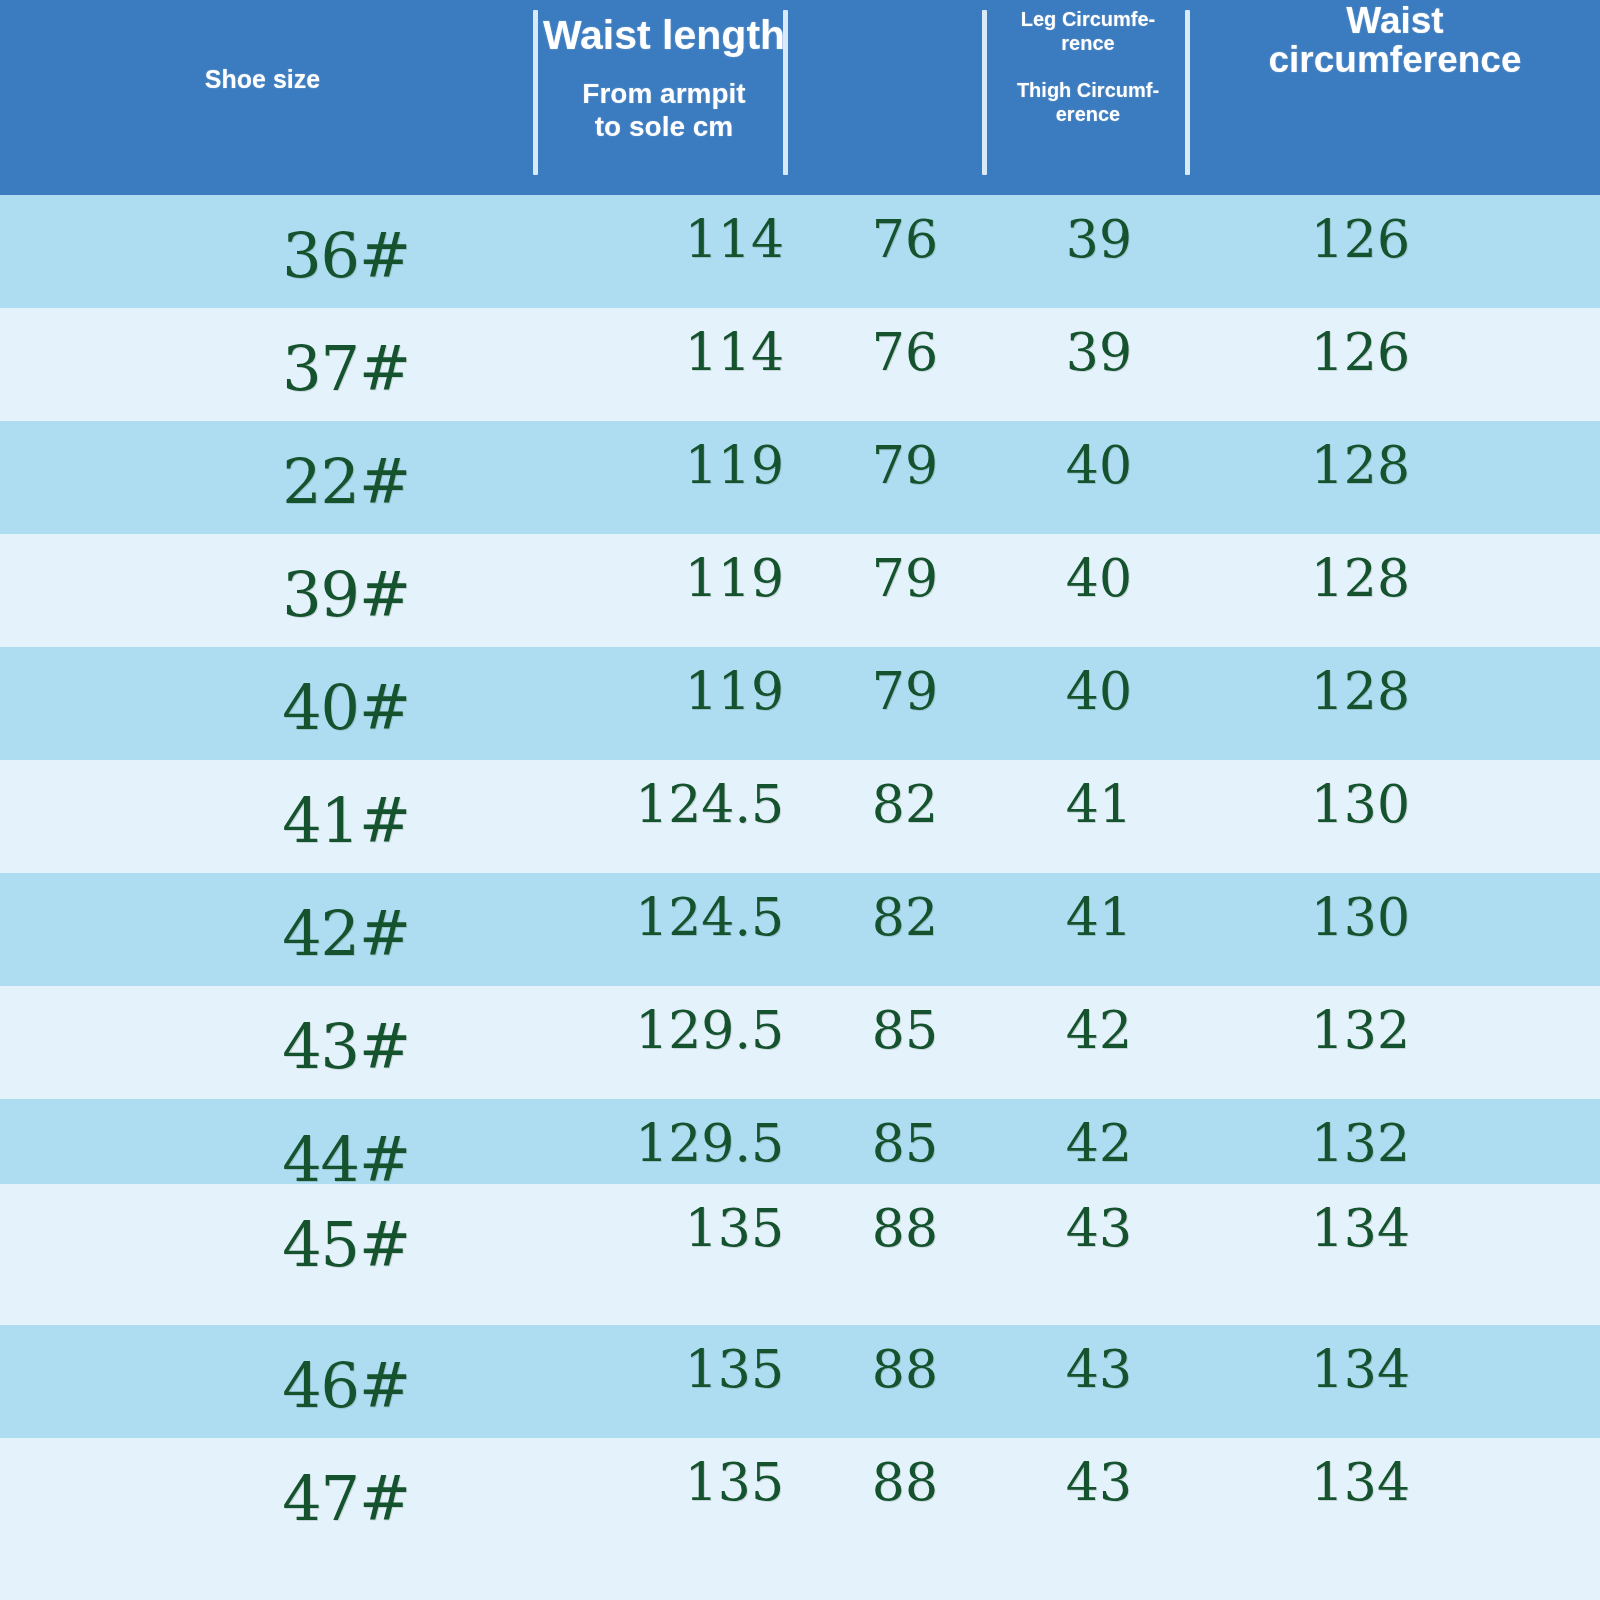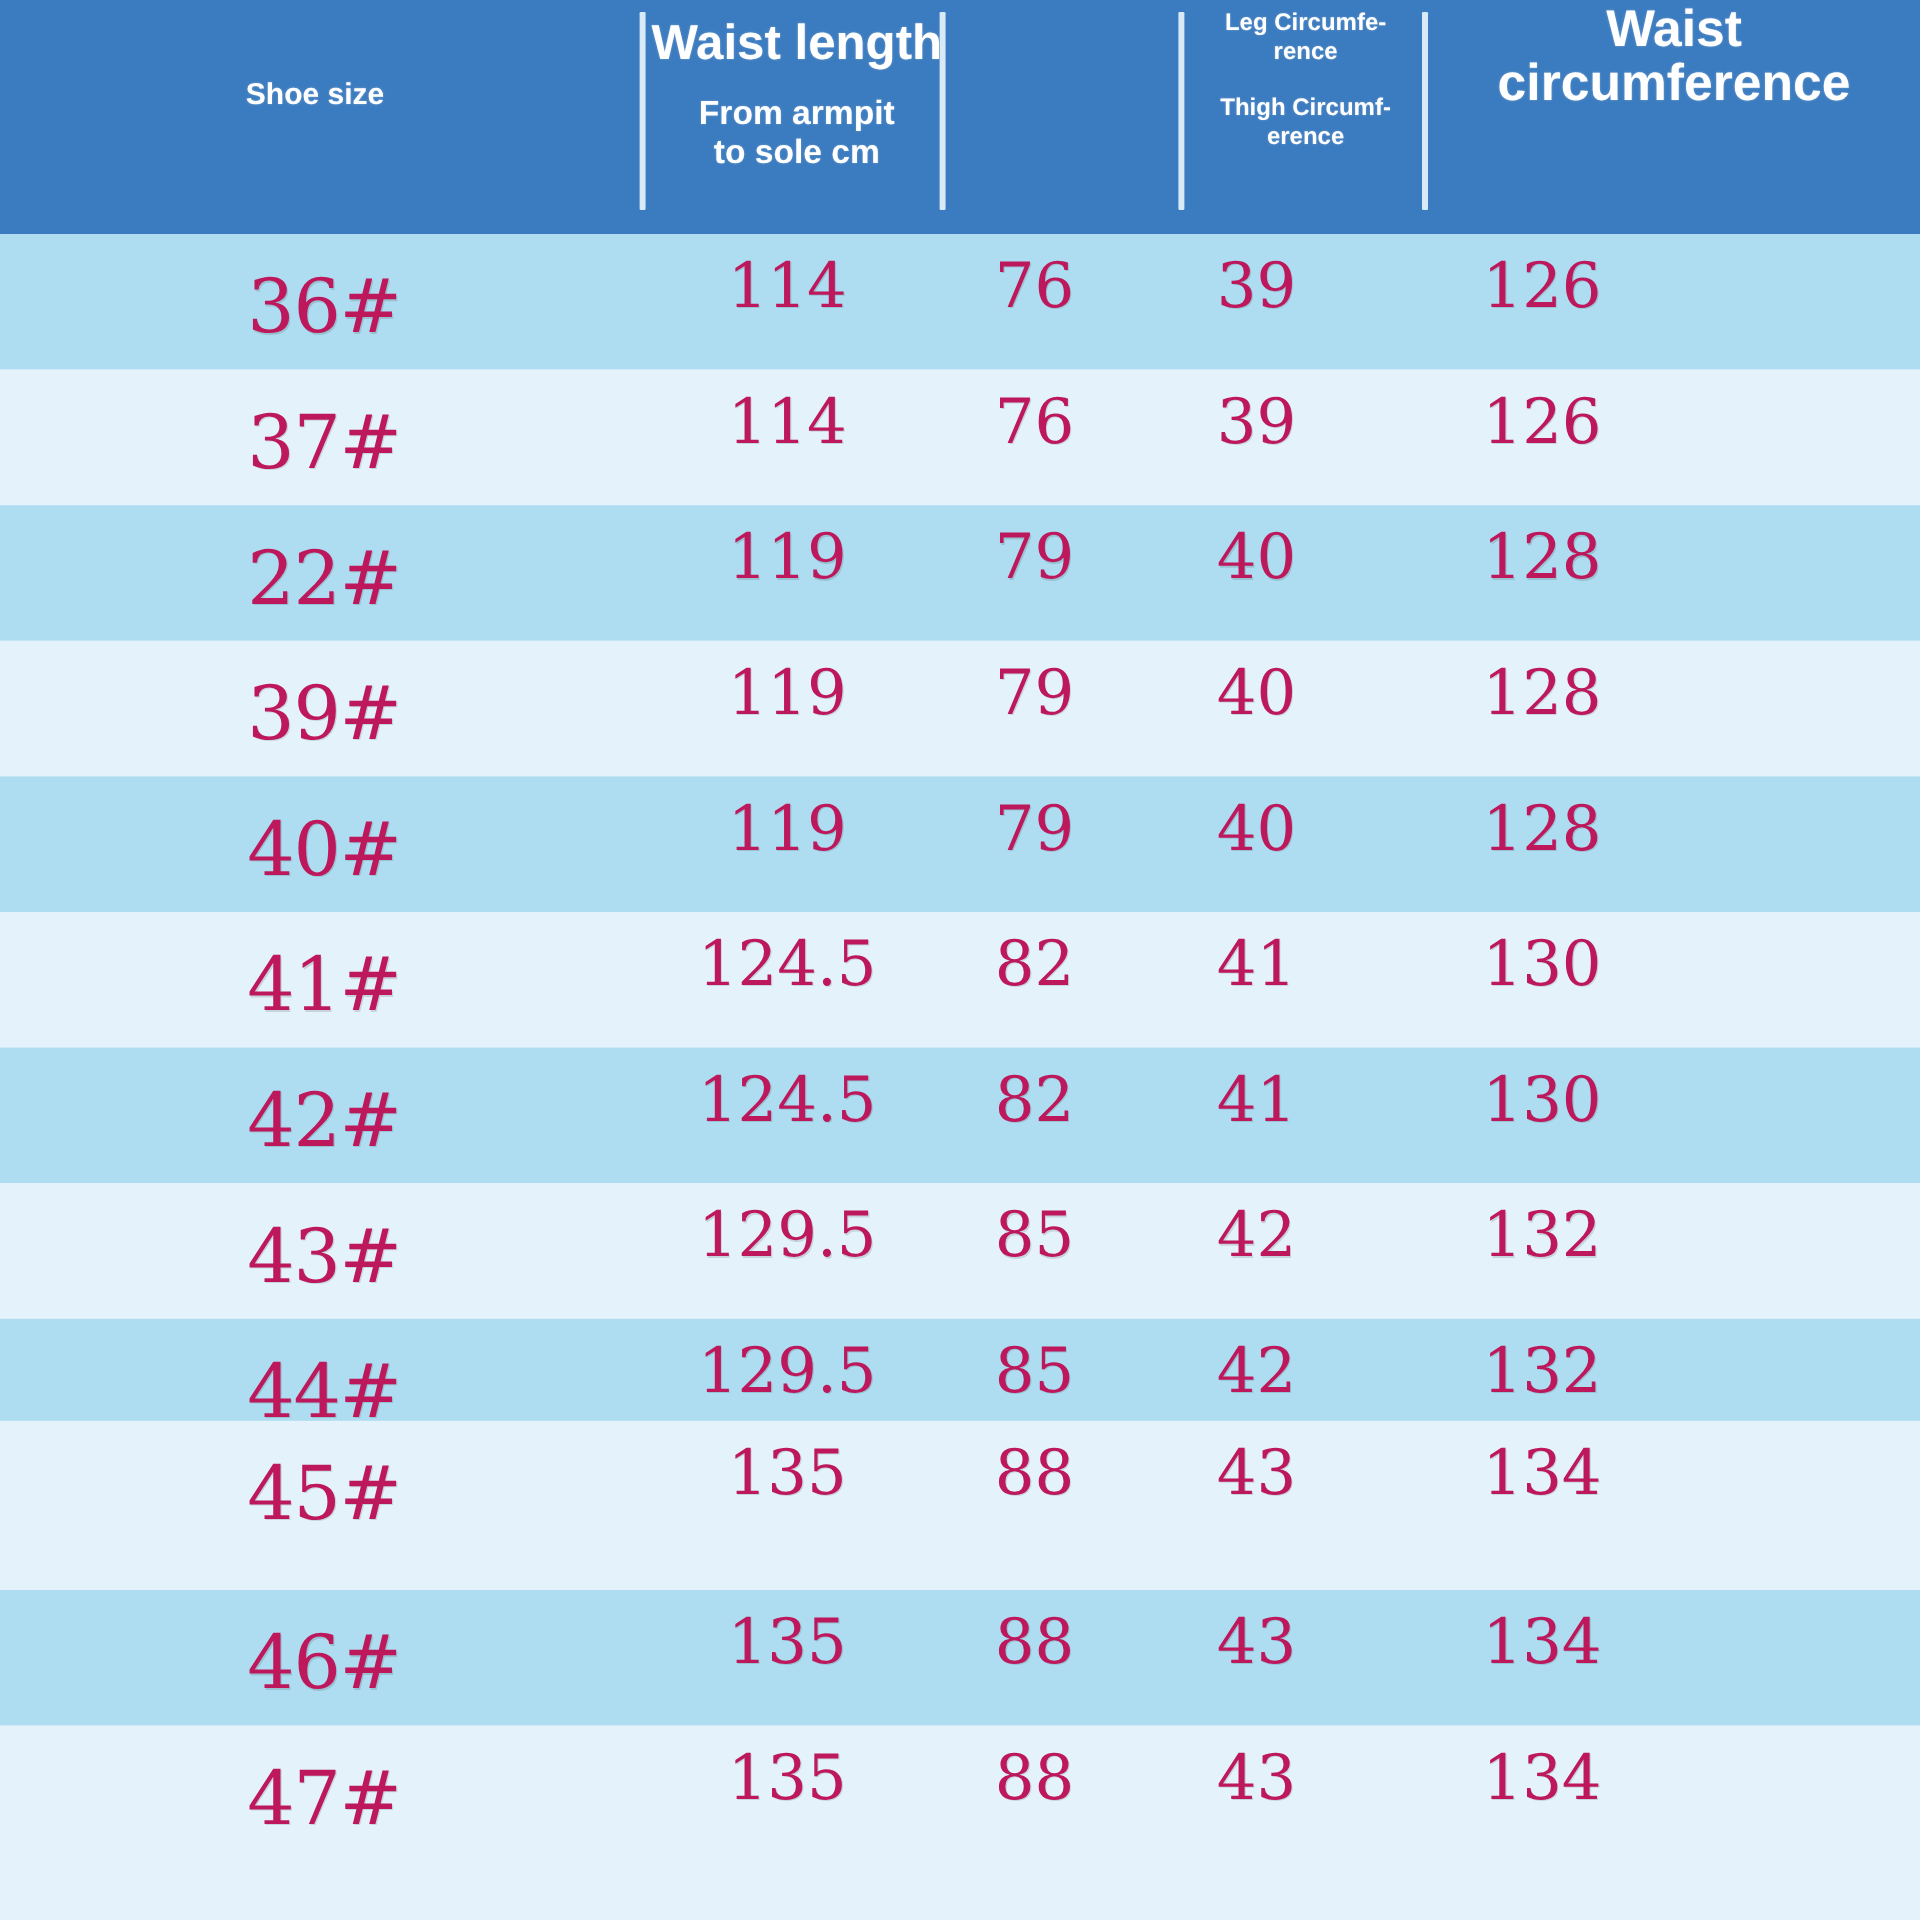--- a/index.html
+++ b/index.html
@@ -64,38 +64,38 @@
   #hc-inseam .h-main { font-size: 39px; text-align: left; }
   #hc-inseam .h-sub  { font-size: 27px; margin-top: 22px; text-align: left; }
 
   
   #hc-leg       { left: 990px;  top: 8px;   width: 196px; }
   #hc-leg .h-sub { font-size: 20px; }
   #hc-leg .h-sub.second { margin-top: 24px; }
 
   
   #hc-waistcirc { left: 1192px; top: 2px;   width: 406px; }
-  #hc-waistcirc .h-main { font-size: 43px; }
+  #hc-waistcirc .h-main { font-size: 37px; }
 
   
   .row {
     position: absolute;
     left: 0;
     width: 1600px;
     height: 113px;
   }
   .row.shade   { background: #AEDCF0; }
   .row.plain   { background: #E4F2FB; }
 
   .cell {
     position: absolute;
-    color: #be185d;
+    color: #14532d;
     font-family: "DejaVu Serif", "Liberation Serif", serif;
     font-weight: normal;
-    text-align: center;
+    text-align: right;
     white-space: nowrap;
     text-shadow: 1px 1px 0 rgba(0,0,0,0.12);
   }
   .c-size {
     left: 130px;
     width: 280px;
     font-size: 62px;
     top: 24px;
     letter-spacing: -1px;
   }

